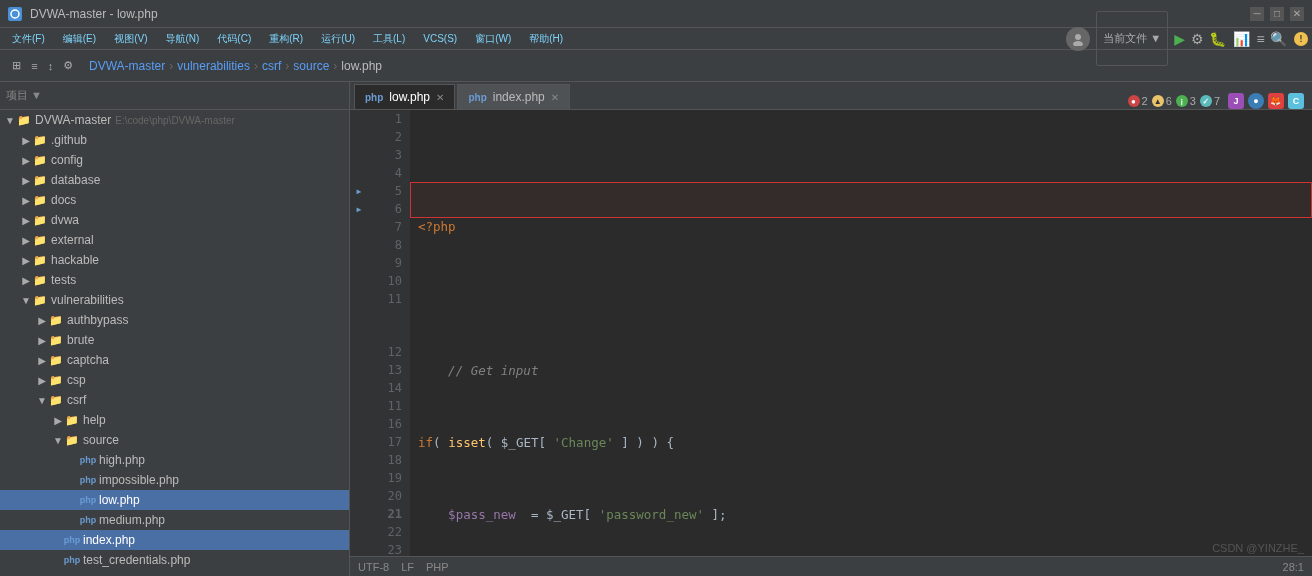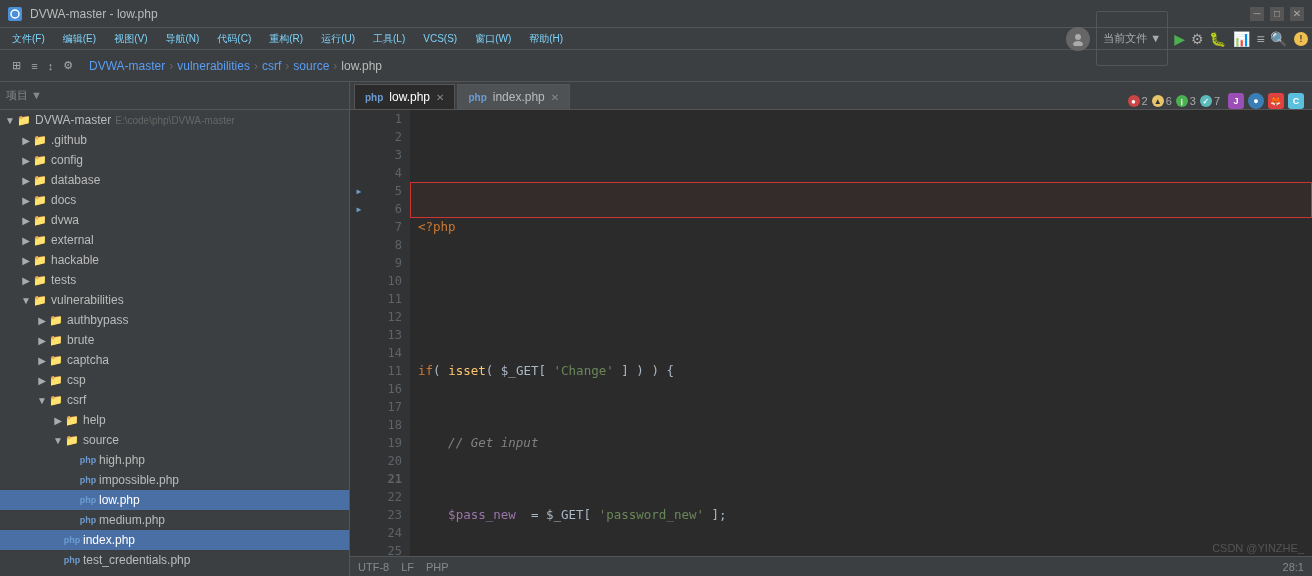--- a/index.html
+++ b/index.html
@@ -573,21 +573,21 @@
         <div style="height:18px; line-height:18px;">2</div>
         <div style="height:18px; line-height:18px;">3</div>
         <div style="height:18px; line-height:18px;">4</div>
         <div style="height:18px; line-height:18px;">5</div>
         <div style="height:18px; line-height:18px;">6</div>
         <div style="height:18px; line-height:18px;">7</div>
         <div style="height:18px; line-height:18px;">8</div>
         <div style="height:18px; line-height:18px;">9</div>
         <div style="height:18px; line-height:18px;">10</div>
         <div style="height:18px; line-height:18px;text-align:right;">11</div>
-        <div style="height:18px; line-height:18px;">12</div>
+        <div style="height:18px; line-height:18px;margin-top:35px;">12</div>
         <div style="height:18px; line-height:18px;">13</div>
         <div style="height:18px; line-height:18px;">14</div>
         <div style="height:18px; line-height:18px;">11</div>
         <div style="height:18px; line-height:18px;">16</div>
         <div style="height:18px; line-height:18px;">17</div>
         <div style="height:18px; line-height:18px;">18</div>
         <div style="height:18px; line-height:18px;">19</div>
         <div style="height:18px; line-height:18px;">20</div>
         <div style="height:18px; line-height:18px;font-weight:bold;">21</div>
         <div style="height:18px; line-height:18px;">22</div>
@@ -599,23 +599,23 @@
 
       <div class="code-area" style="position:relative; overflow:hidden;">
         
         <div style="position:absolute; left:0; top:72px; right:0; height:36px; border:1.5px solid #cc3333; background:rgba(204,51,51,0.06); pointer-events:none; z-index:1;"></div>
         
         
         <div class="code-line"><span style="color:#cc7832;">&lt;?php</span></div>
         
         <div class="code-line">&nbsp;</div>
         
+        <div class="code-line"><span style="color:#808080; font-style:italic;">    // Get input</span></div>
+        
         <div class="code-line"><span style="color:#cc7832;">if</span><span style="color:#a9b7c6;">( </span><span style="color:#ffc66d;">isset</span><span style="color:#a9b7c6;">( </span><span style="color:#a9b7c6;">$_GET</span><span style="color:#a9b7c6;">[ </span><span style="color:#6a8759;">'Change'</span><span style="color:#a9b7c6;"> ] ) ) {</span></div>
-        
-        <div class="code-line"><span style="color:#808080; font-style:italic;">    // Get input</span></div>
         
         <div class="code-line"><span style="color:#9876aa;">    $pass_new</span><span style="color:#a9b7c6;">  = </span><span style="color:#a9b7c6;">$_GET</span><span style="color:#a9b7c6;">[ </span><span style="color:#6a8759;">'password_new'</span><span style="color:#a9b7c6;"> ];</span></div>
         
         
         
         
         
         
         
         

